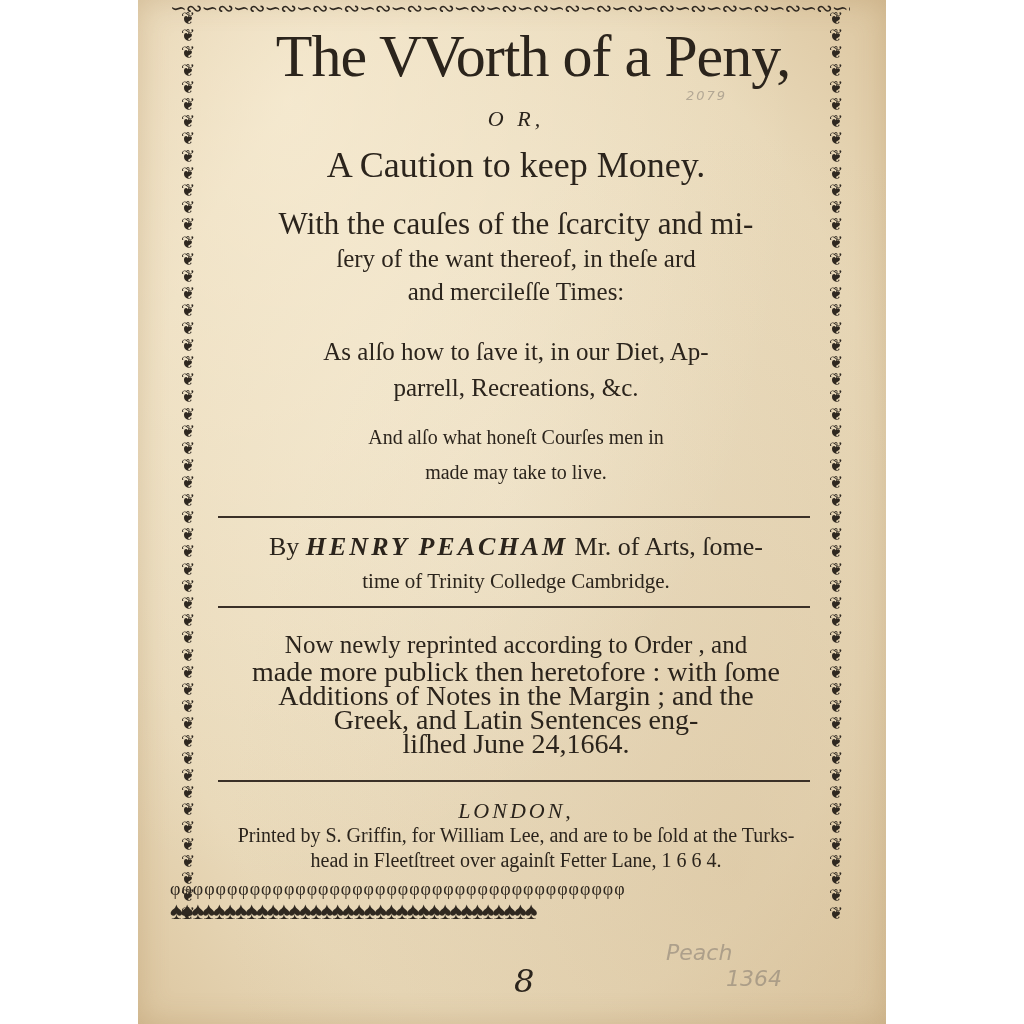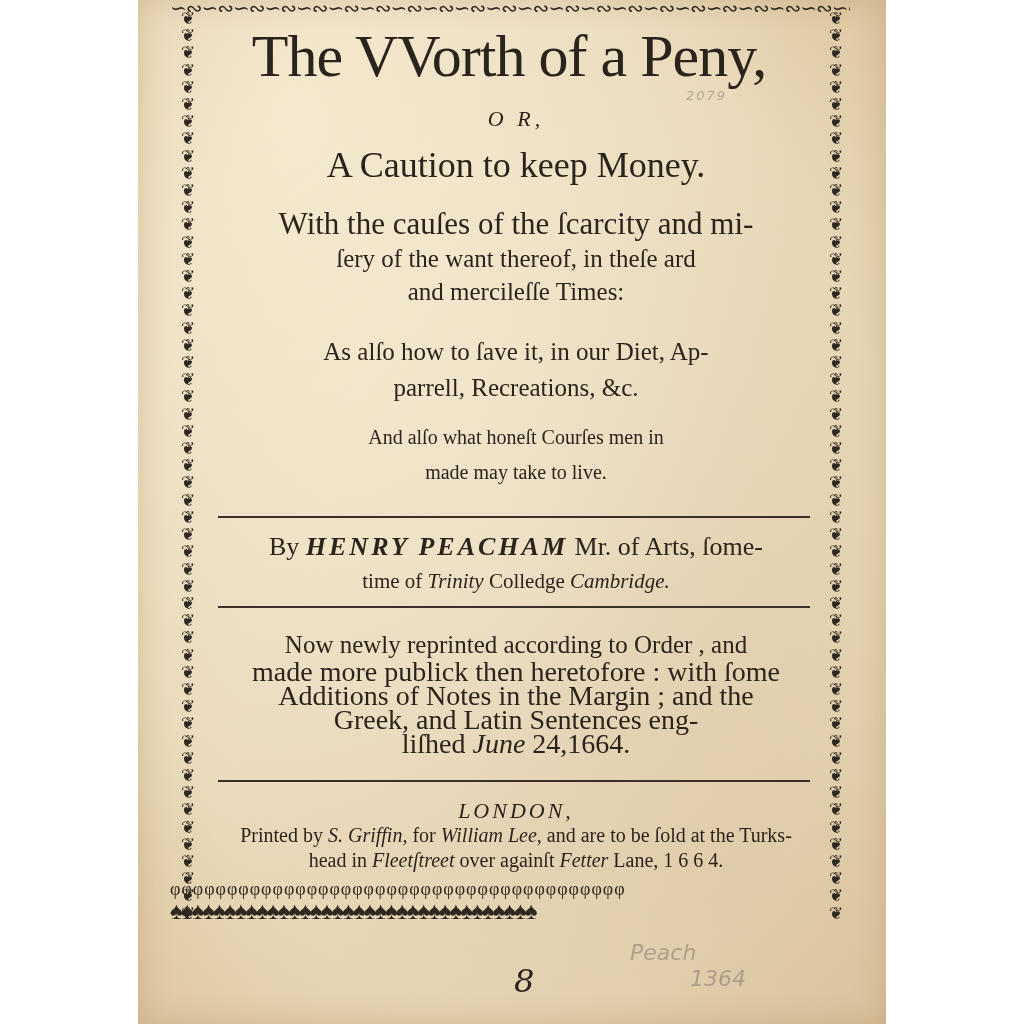--- a/index.html
+++ b/index.html
@@ -24,40 +24,40 @@
   .border-bottom { top:878px; height:46px; font-size:24px; line-height:22px; }
   .border-left, .border-right {
     position:absolute; top:10px; width:36px; height:910px; overflow:hidden;
     color:#2f2820; font-size:17px; line-height:17.2px; text-align:center;
   }
   .border-left { left:32px; }
   .border-right { left:680px; }
   .content {
     position:absolute; left:80px; width:596px; text-align:center; color:#2b241c;
   }
-  .title { top:22px; font-size:60px; letter-spacing:-1px; white-space:nowrap; left:68px; width:606px; }
+  .title { top:22px; font-size:60px; letter-spacing:-1px; white-space:nowrap; left:92px; width:606px; }
   .or { top:106px; font-size:22px; font-style:italic; letter-spacing:4px; }
   .caution { top:144px; font-size:36px; }
   .causes { top:206px; font-size:31px; line-height:36px; }
   .causes .l2, .causes .l3 { font-size:25px; line-height:33px; }
   .also { top:334px; font-size:25px; line-height:36px; }
   .honest { top:420px; font-size:20px; line-height:35px; }
   .rule { position:absolute; left:80px; width:592px; height:2px; background:#3a3027; }
   .byline { top:530px; font-size:26px; line-height:34px; }
   .byline .name { font-style:italic; font-weight:bold; letter-spacing:3px; }
   .byline .l2 { font-size:21px; }
   .reprint { top:630px; font-size:25px; line-height:30px; }
   .reprint .s { font-size:28px; line-height:24px; }
   .imprint { top:798px; font-size:20px; line-height:25px; }
   .imprint .london { font-style:italic; letter-spacing:3px; font-size:22px; }
-  .it { font-style:italic; }
+  .it { }
   .sig { position:absolute; left:376px; top:962px; font-size:32px; font-style:italic; color:#2b241c; font-family:"DejaVu Serif", serif; }
   .pencil { position:absolute; color:rgba(110,105,100,0.45); font-style:italic; font-family:"DejaVu Sans", sans-serif; }
   .pencil1 { left:548px; top:88px; font-size:13px; letter-spacing:2px; }
-  .pencil2 { left:492px; top:940px; font-size:22px; line-height:26px; }
+  .pencil2 { left:528px; top:940px; font-size:22px; line-height:26px; }
 </style>
 </head>
 <body>
 
 <div class="page">
 
   <div class="border-top" id="btop">∽∾∽∾∽∾∽∾∽∾∽∾∽∾∽∾∽∾∽∾∽∾∽∾∽∾∽∾∽∾∽∾∽∾∽∾∽∾∽∾∽∾∽∾∽∾∽∾∽∾∽∾∽∾∽∾∽∾∽∾∽∾∽∾∽∾∽∾∽∾∽∾∽∾∽∾∽∾∽∾</div>
   <div class="border-left" id="bleft">
       <div>❦</div>
       <div>❦</div>

